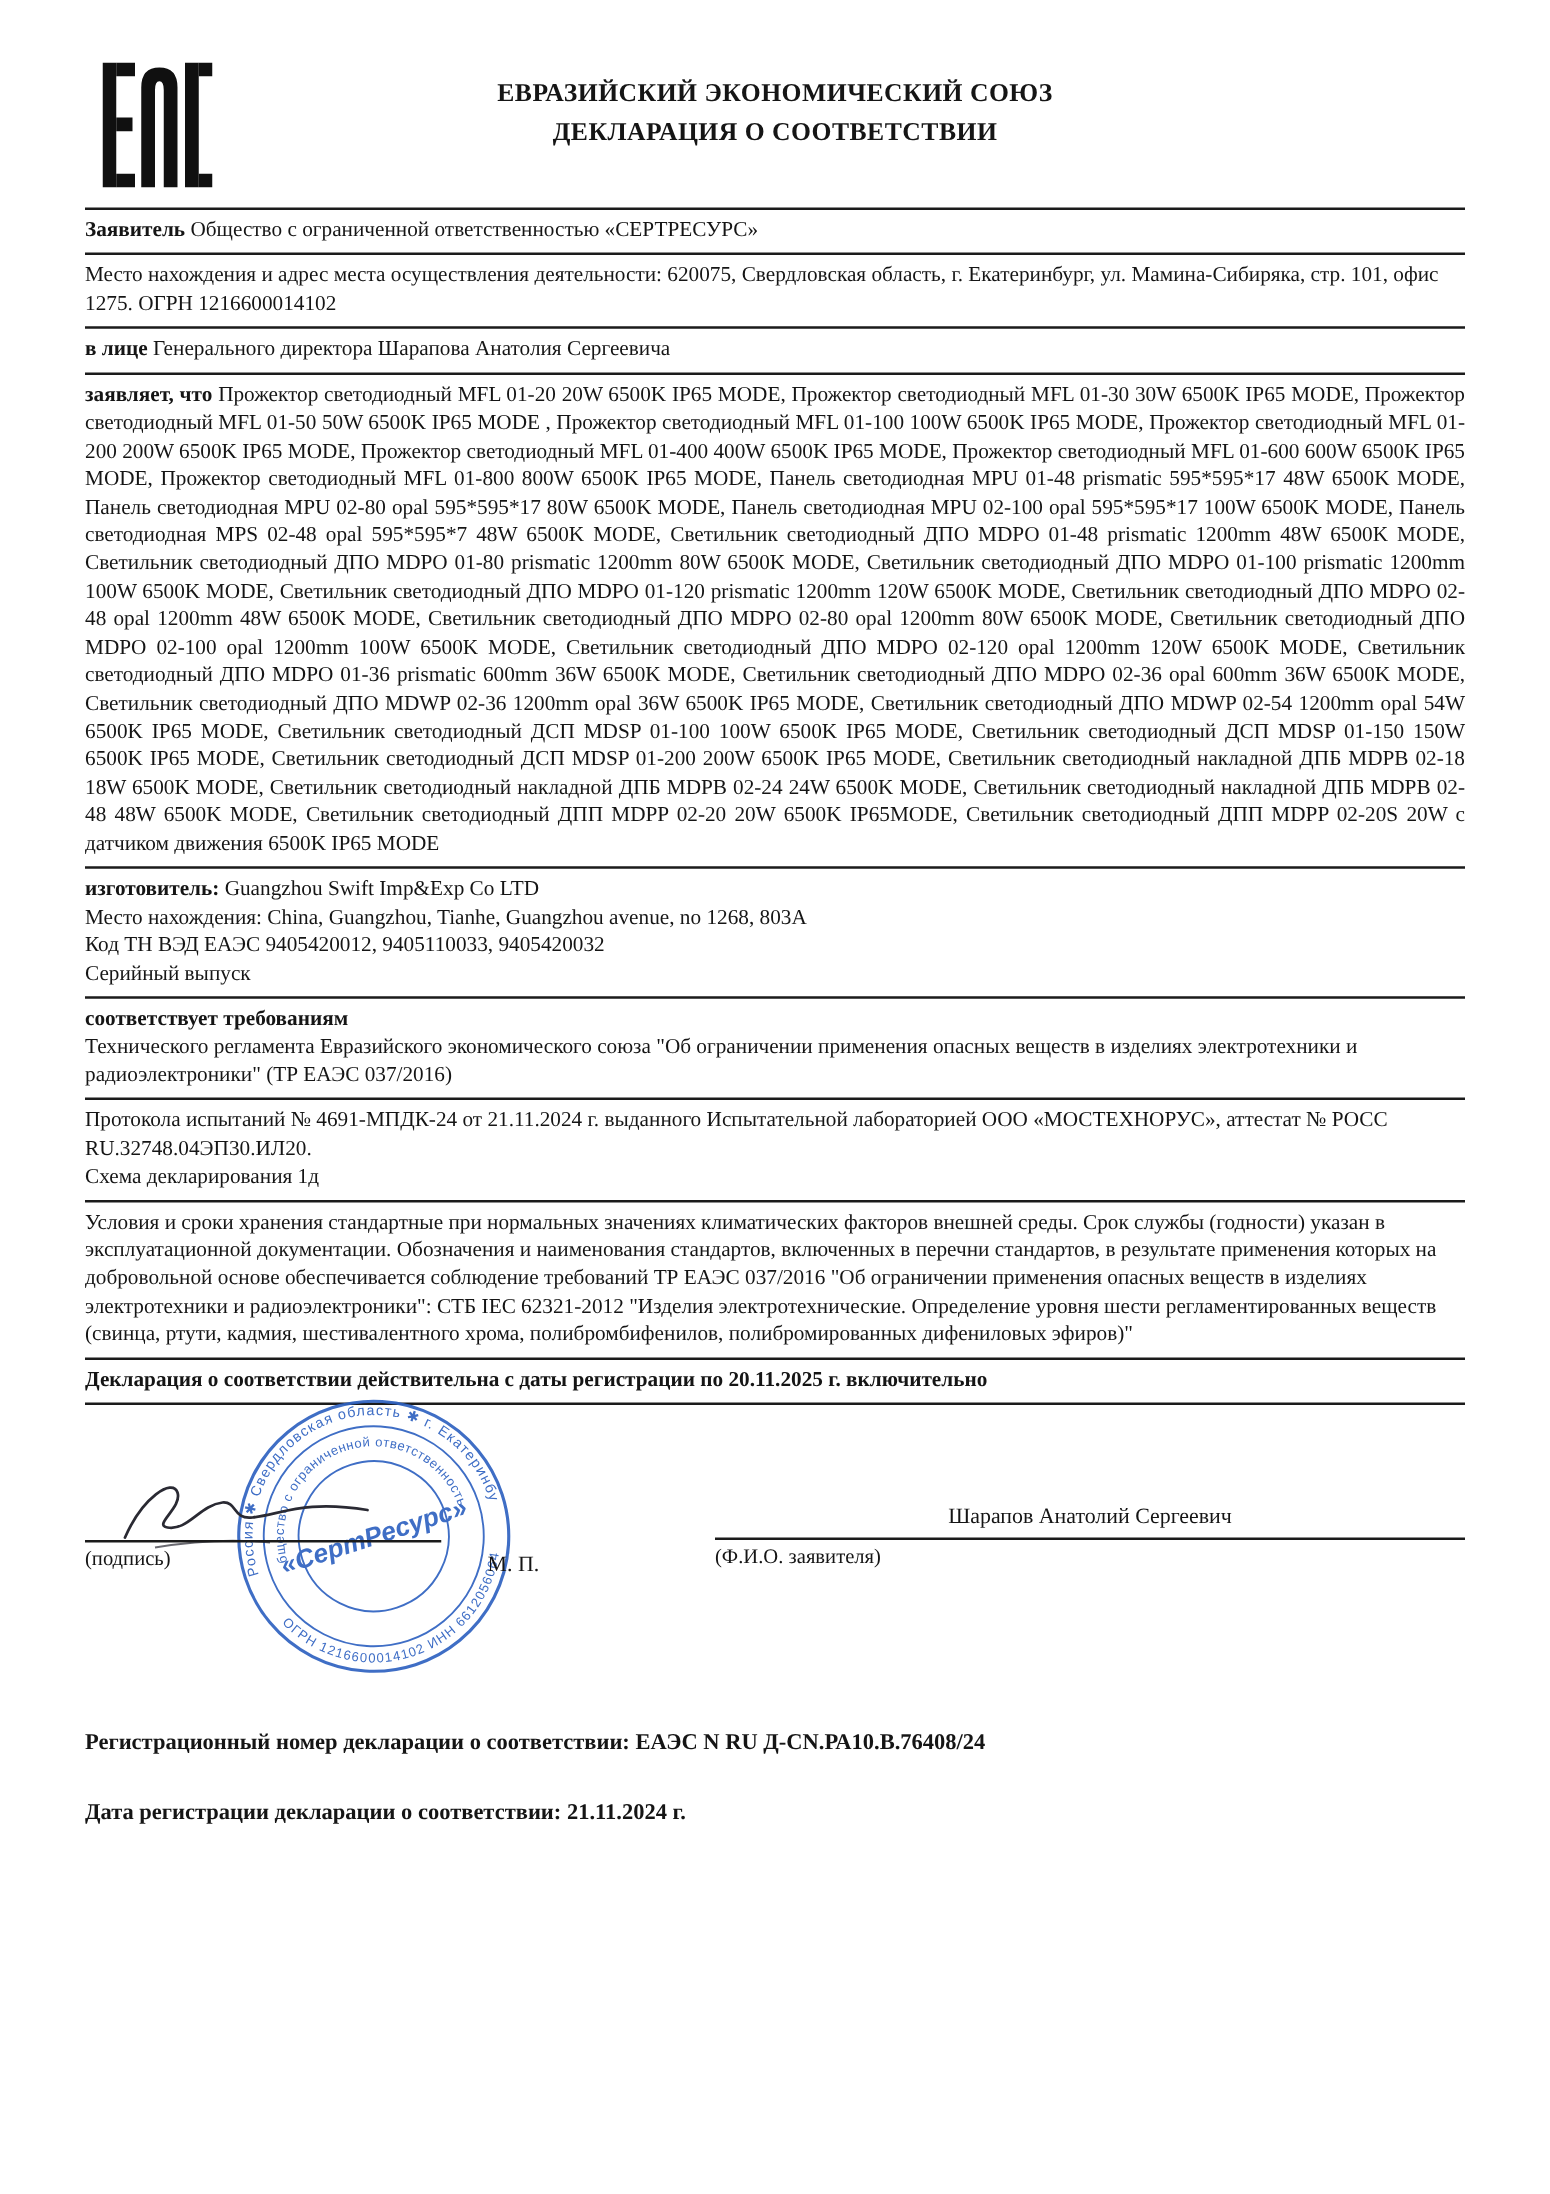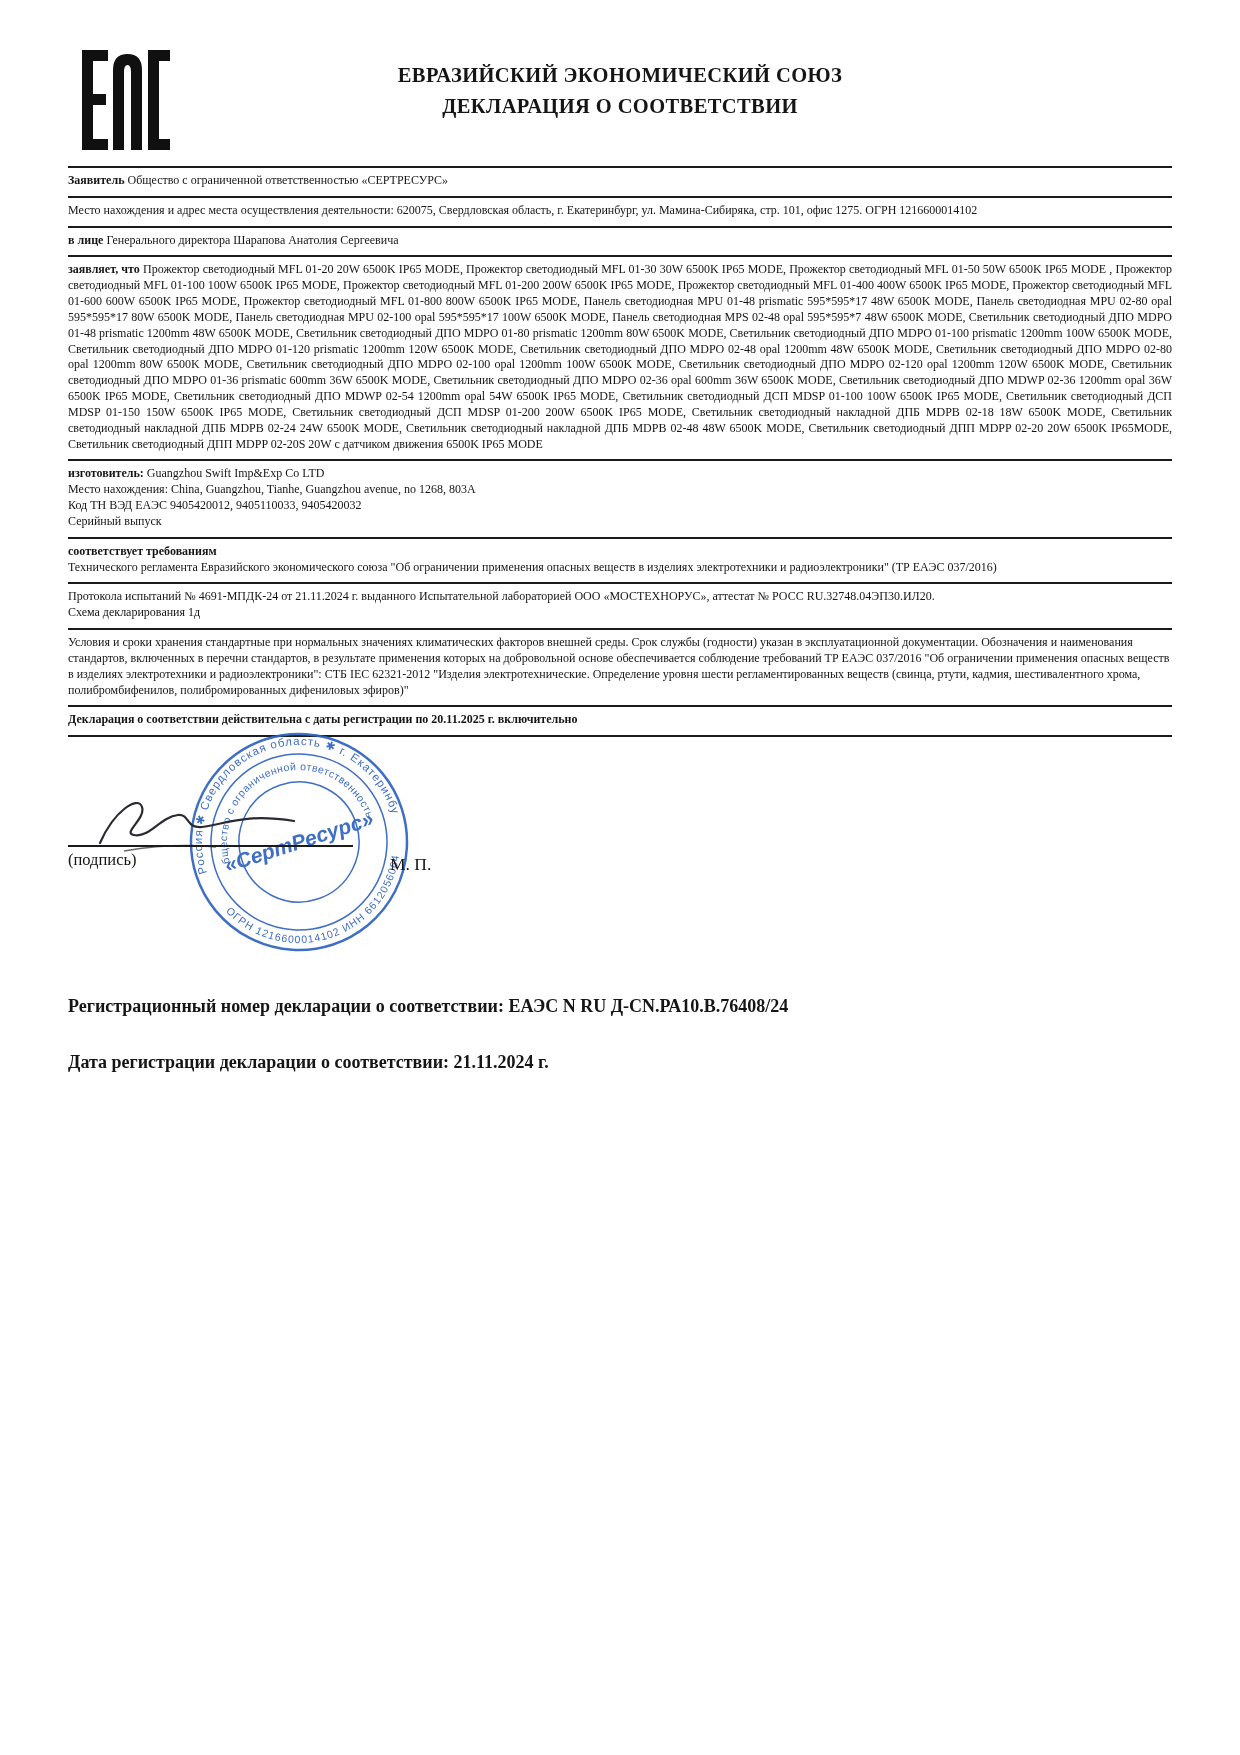--- a/index.html
+++ b/index.html
@@ -4,21 +4,21 @@
 <title>Декларация о соответствии ЕАЭС</title>
 <style>
   * { margin:0; padding:0; box-sizing:border-box; }
   html,body { background:#ffffff; }
   body {
     width:1240px; height:1755px;
     font-family:"Liberation Serif","DejaVu Serif",serif;
     color:#151515; overflow:hidden;
   }
   .page { position:relative; width:1240px; height:1755px; padding:44px 68px 30px 68px; background:#fff; }
-  p { font-size:12px; line-height:1.32; }
+  p { font-size:17px; line-height:1.32; }
   .b { font-weight:bold; }
   .sec { border-top:2px solid #1b1b1b; padding:5px 0 7px 0; }
   .noline { border-top:none; }
 
   
   .header { position:relative; height:122px; }
   .eac-logo { position:absolute; left:14px; top:6px; }
   .titles { text-align:center; padding-top:16px; }
   .titles div { font-size:20.5px; font-weight:bold; letter-spacing:.4px; line-height:1.5; }
 
@@ -140,20 +140,25 @@
       <path d="M30,70 C60,65 92,63 122,66" fill="none" stroke="#2a2a33" stroke-width="1.5" opacity="0.7"></path>
     </svg>
 
     <div class="mp">М. П.</div>
 
     <div class="sig-left">
       <div class="sig-line"></div>
       <div class="cap">(подпись)</div>
     </div>
 
+    <div class="sig-right">
+      <div class="fio">Шарапов Анатолий Сергеевич</div>
+      <div class="sig-line"></div>
+      <div class="cap">(Ф.И.О. заявителя)</div>
+    </div>
   </div>
 
   <div class="reg noline">
     <p>
       <span>Регистрационный номер декларации о соответствии:</span>
       <span>ЕАЭС N RU Д-CN.РА10.В.76408/24</span>
     </p>
     <p class="gap">
       <span>Дата регистрации декларации о соответствии:</span>
       <span>21.11.2024 г.</span>

